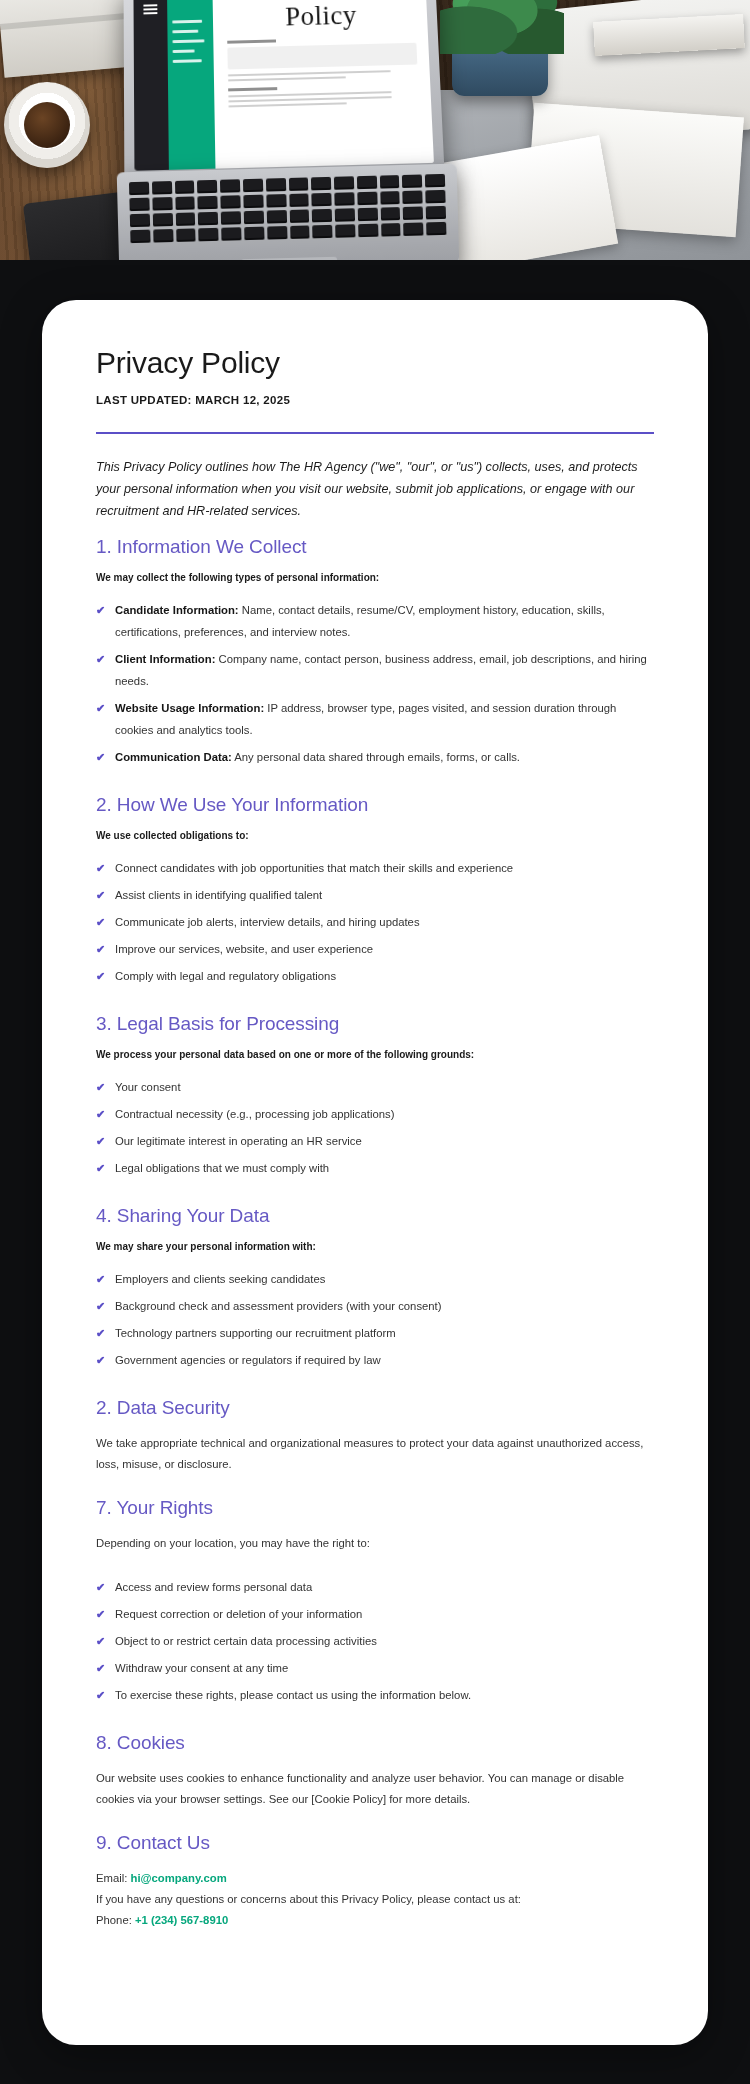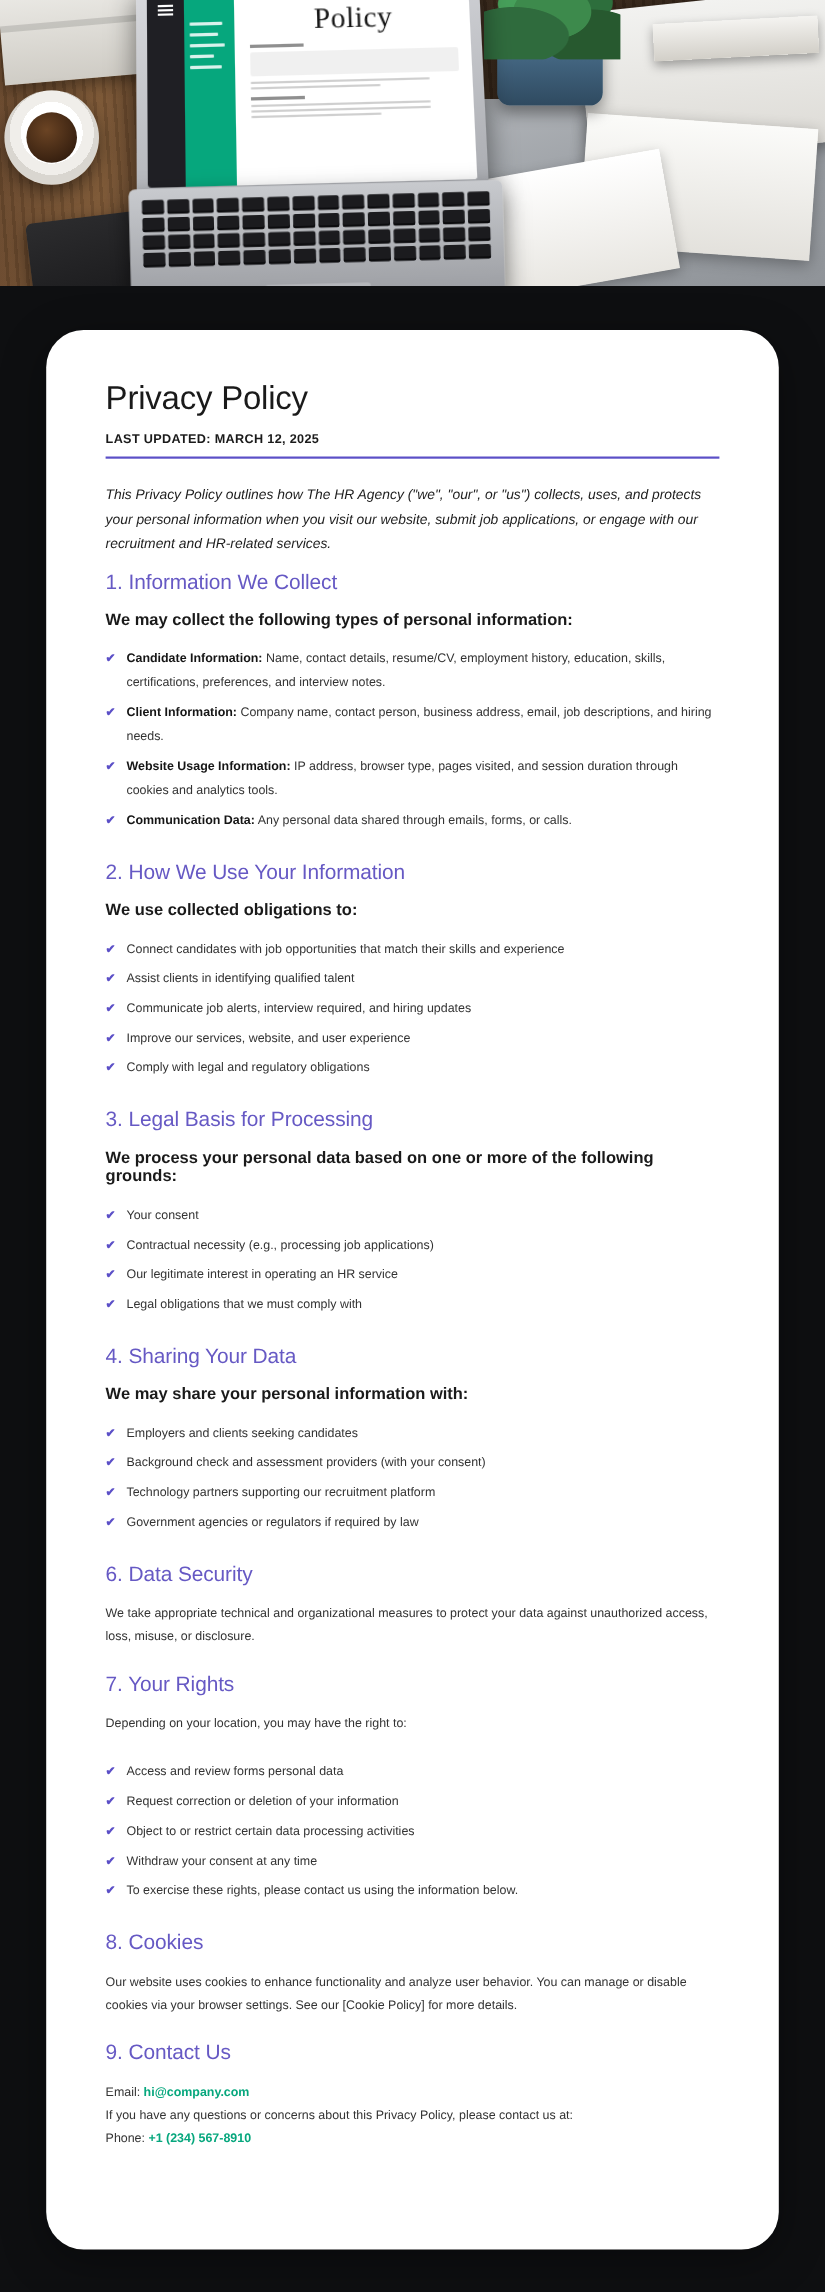--- a/index.html
+++ b/index.html
@@ -203,41 +203,41 @@
     font-weight: 400;
     color: #1a1a1a;
     letter-spacing: -0.2px;
     margin-bottom: 14px;
   }
   .last-updated {
     font-size: 11.5px;
     font-weight: bold;
     color: #1a1a1a;
     letter-spacing: .3px;
-    padding-bottom: 9px;
+    padding-bottom: 26px;
   }
   .divider {
     height: 2px; background: #5b4fc7; width: 100%; margin-bottom: 22px;
   }
   .intro {
     font-style: italic;
     font-size: 12.6px;
     line-height: 1.75;
     color: #1d1d1d;
     margin-bottom: 14px;
   }
   h2.section-title {
     font-size: 19px;
     font-weight: 400;
     color: #6659c4;
     margin-bottom: 14px;
     letter-spacing: -0.1px;
   }
   .lead {
-    font-size: 15px;
+    font-size: 10px;
     font-weight: bold;
     color: #1a1a1a;
     margin-bottom: 16px;
   }
   ul.checks { list-style: none; margin-bottom: 26px; }
   ul.checks li {
     position: relative;
     padding-left: 19px;
     font-size: 11.3px;
     line-height: 1.95;
@@ -392,21 +392,21 @@
       <li><span class="tick">✔</span><b>Communication Data:</b><span> Any personal data shared through emails, forms, or calls.</span></li>
     </ul>
   </div>
 
   <div class="sec">
     <h2 class="section-title">2. How We Use Your Information</h2>
     <div class="lead">We use collected obligations to:</div>
     <ul class="checks">
       <li><span class="tick">✔</span><span>Connect candidates with job opportunities that match their skills and experience</span></li>
       <li><span class="tick">✔</span><span>Assist clients in identifying qualified talent</span></li>
-      <li><span class="tick">✔</span><span>Communicate job alerts, interview required, and hiring updates</span></li>
+      <li><span class="tick">✔</span><span>Communicate job alerts, interview details, and hiring updates</span></li>
       <li><span class="tick">✔</span><span>Improve our services, website, and user experience</span></li>
       <li><span class="tick">✔</span><span>Comply with legal and regulatory obligations</span></li>
     </ul>
   </div>
 
   <div class="sec">
     <h2 class="section-title">3. Legal Basis for Processing</h2>
     <div class="lead">We process your personal data based on one or more of the following grounds:</div>
     <ul class="checks">
       <li><span class="tick">✔</span><span>Your consent</span></li>
@@ -421,21 +421,21 @@
     <div class="lead">We may share your personal information with:</div>
     <ul class="checks">
       <li><span class="tick">✔</span><span>Employers and clients seeking candidates</span></li>
       <li><span class="tick">✔</span><span>Background check and assessment providers (with your consent)</span></li>
       <li><span class="tick">✔</span><span>Technology partners supporting our recruitment platform</span></li>
       <li><span class="tick">✔</span><span>Government agencies or regulators if required by law</span></li>
     </ul>
   </div>
 
   <div class="sec">
-    <h2 class="section-title">6. Data Security</h2>
+    <h2 class="section-title">2. Data Security</h2>
     <p class="body">We take appropriate technical and organizational measures to protect your data against unauthorized access, loss, misuse, or disclosure.</p>
   </div>
 
 
   <div class="sec">
     <h2 class="section-title">7. Your Rights</h2>
     <p class="body">Depending on your location, you may have the right to:</p>
     <ul class="checks">
       <li><span class="tick">✔</span><span>Access and review forms personal data</span></li>
       <li><span class="tick">✔</span><span>Request correction or deletion of your information</span></li>

